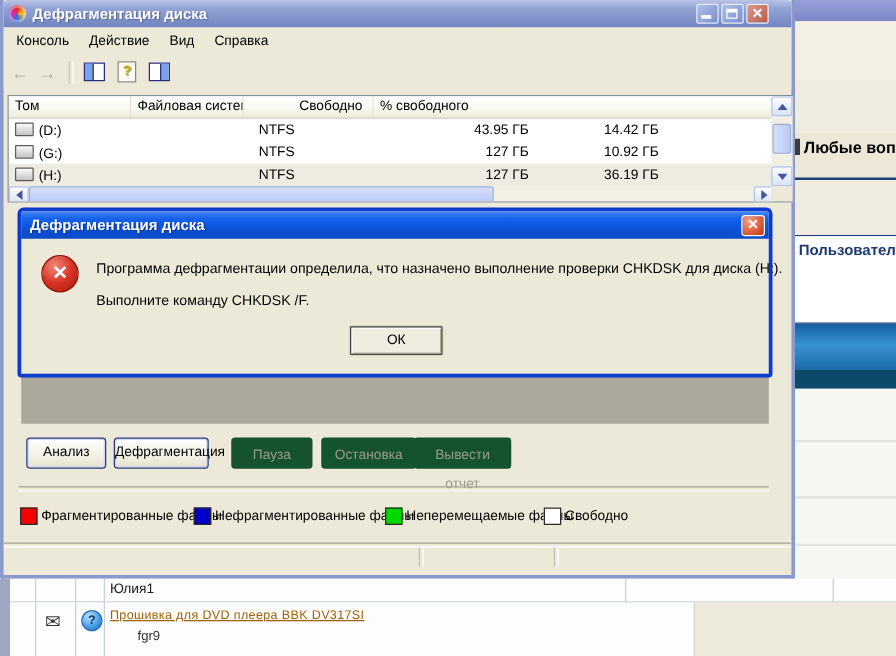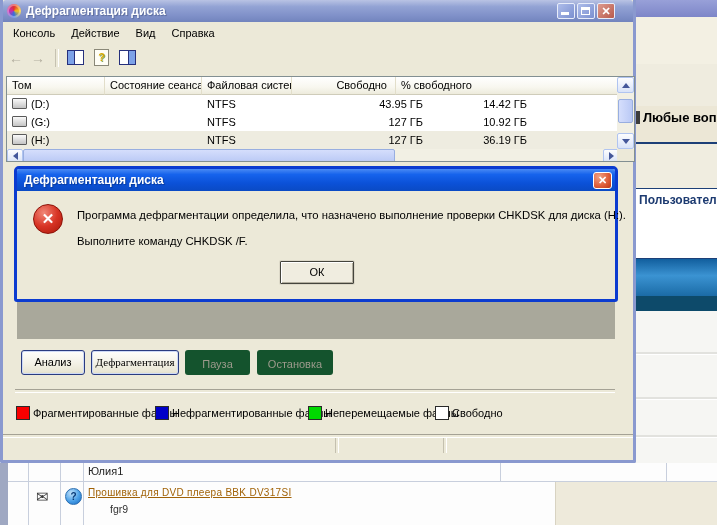--- a/index.html
+++ b/index.html
@@ -210,21 +210,20 @@
         </span>
       <span class="tb-help">?</span>
       <span class="tb-ic">
           <span class="pane-r"></span>
         </span>
     </div>
 
     <div class="listview">
       <div class="lv-header">
         <div class="lv-h w1">Том</div>
-        <div class="lv-h w2">Состояние сеанса</div>
         <div class="lv-h w3">Файловая система</div>
         <div class="lv-h w5">Свободно</div>
         <div class="lv-h w6">% свободного</div>
       </div>
       <div class="lv-row">
         <div class="lv-c w1"><span class="drive-ic"></span><span>(D:)</span></div>
         <div class="lv-c w2"></div>
         <div class="lv-c w3">NTFS</div>
         <div class="lv-c w4">43.95 ГБ</div>
         <div class="lv-c w5">14.42 ГБ</div>
@@ -264,23 +263,24 @@
         <div class="sc-btn" style="right:0;">
             <span class="tri-rt"></span>
           </div>
       </div>
       <div class="sc-corner"></div>
     </div>
 
     <div class="grayband"></div>
 
     <div class="xpbtn" style="left:18px;width:64px;">Анализ</div>
-    <div class="xpbtn" style="left:88px;width:88px;font-family:Liberation Serif, serif;">Дефрагментация</div>
+    <div class="xpbtn" style="left:88px;width:76px;">Дефрагментация</div>
     <div class="xpbtn disabled" style="left:182px;width:65px;">Пауза</div>
     <div class="xpbtn disabled" style="left:254px;width:76px;">Остановка</div>
+    <div class="xpbtn disabled" style="left:328px;width:78px;">Вывести отчет</div>
 
     <div class="divider"></div>
 
     <span class="swatch" style="left: 13px; background: rgb(248, 0, 0);"></span>
     <span class="leg-label" style="left:30px;">Фрагментированные файлы</span>
     <span class="swatch" style="left: 152px; background: rgb(0, 0, 200);"></span>
     <span class="leg-label" style="left:169px;">Нефрагментированные файлы</span>
     <span class="swatch" style="left: 305px; background: rgb(0, 216, 0);"></span>
     <span class="leg-label" style="left:322px;">Неперемещаемые файлы</span>
     <span class="swatch" style="left: 432px; background: rgb(255, 255, 255);"></span>

